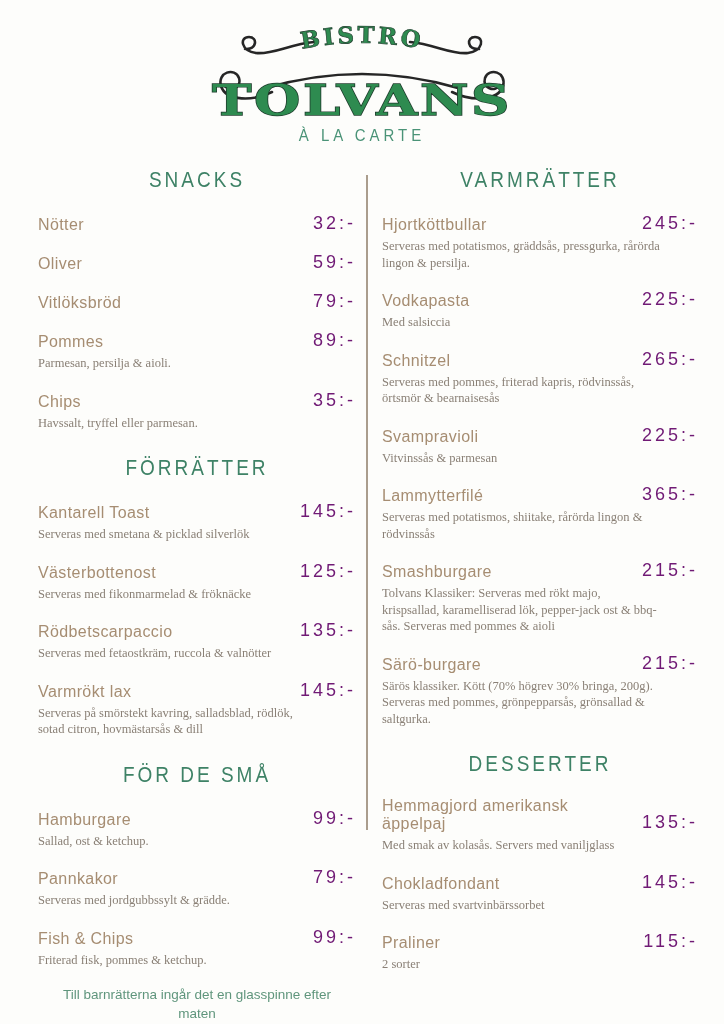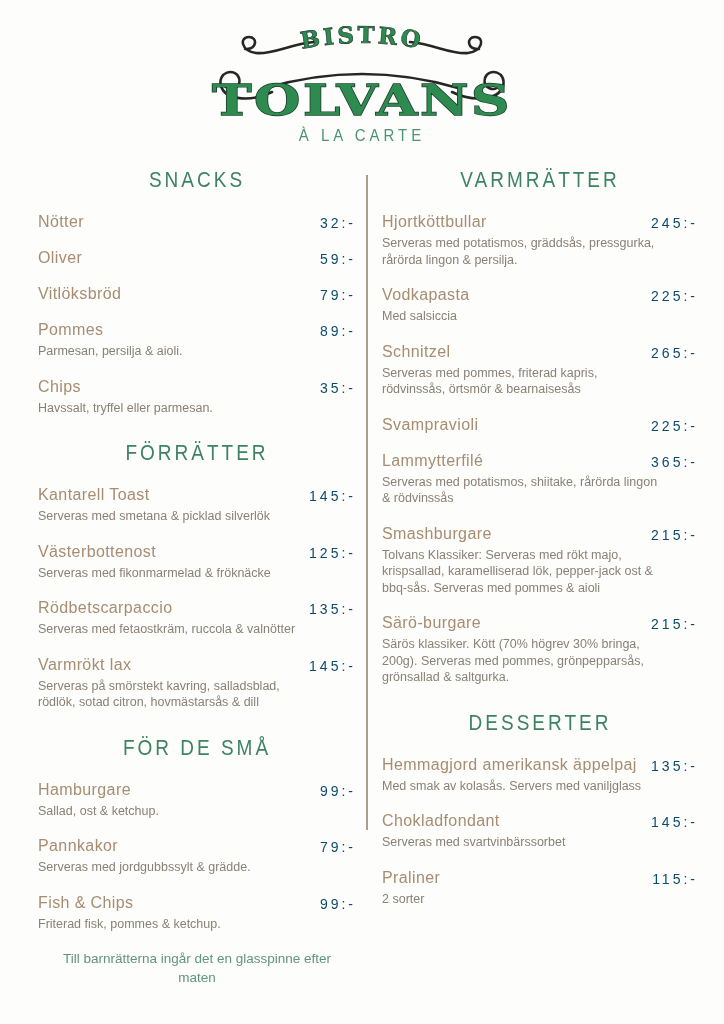--- a/index.html
+++ b/index.html
@@ -57,32 +57,33 @@
     display:flex;
     justify-content:space-between;
     align-items:flex-end;
   }
   .nm{
     color:#A68D72;
     font-size:16px;
     letter-spacing:0.4px;
   }
   .pr{
-    color:#0c4a6e;
-    font-size:14px;
+    color:#701a75;
+    font-size:18px;
     letter-spacing:3px;
     white-space:nowrap;
     margin-left:10px;
   }
   .desc{
     color:#8A8076;
     font-size:12.5px;
     line-height:1.32;
     margin:4px 0 0 0;
     max-width:88%;
+    font-family:Liberation Serif, serif;
   }
 
   
   .note{
     margin:9px auto 0 auto;
     max-width:300px;
     text-align:center;
     color:#5F957C;
     font-size:13.5px;
     line-height:1.4;
@@ -238,20 +239,21 @@
               <span class="nm">Schnitzel</span>
               <span class="pr">265:-</span>
             </div>
             <p class="desc">Serveras med pommes, friterad kapris, rödvinssås, örtsmör &amp; bearnaisesås</p>
           </div>
           <div class="item">
             <div class="row">
               <span class="nm">Svampravioli</span>
               <span class="pr">225:-</span>
             </div>
+            <p class="desc">Vitvinssås &amp; parmesan</p>
           </div>
           <div class="item">
             <div class="row">
               <span class="nm">Lammytterfilé</span>
               <span class="pr">365:-</span>
             </div>
             <p class="desc">Serveras med potatismos, shiitake, rårörda lingon &amp; rödvinssås</p>
           </div>
           <div class="item">
             <div class="row">

